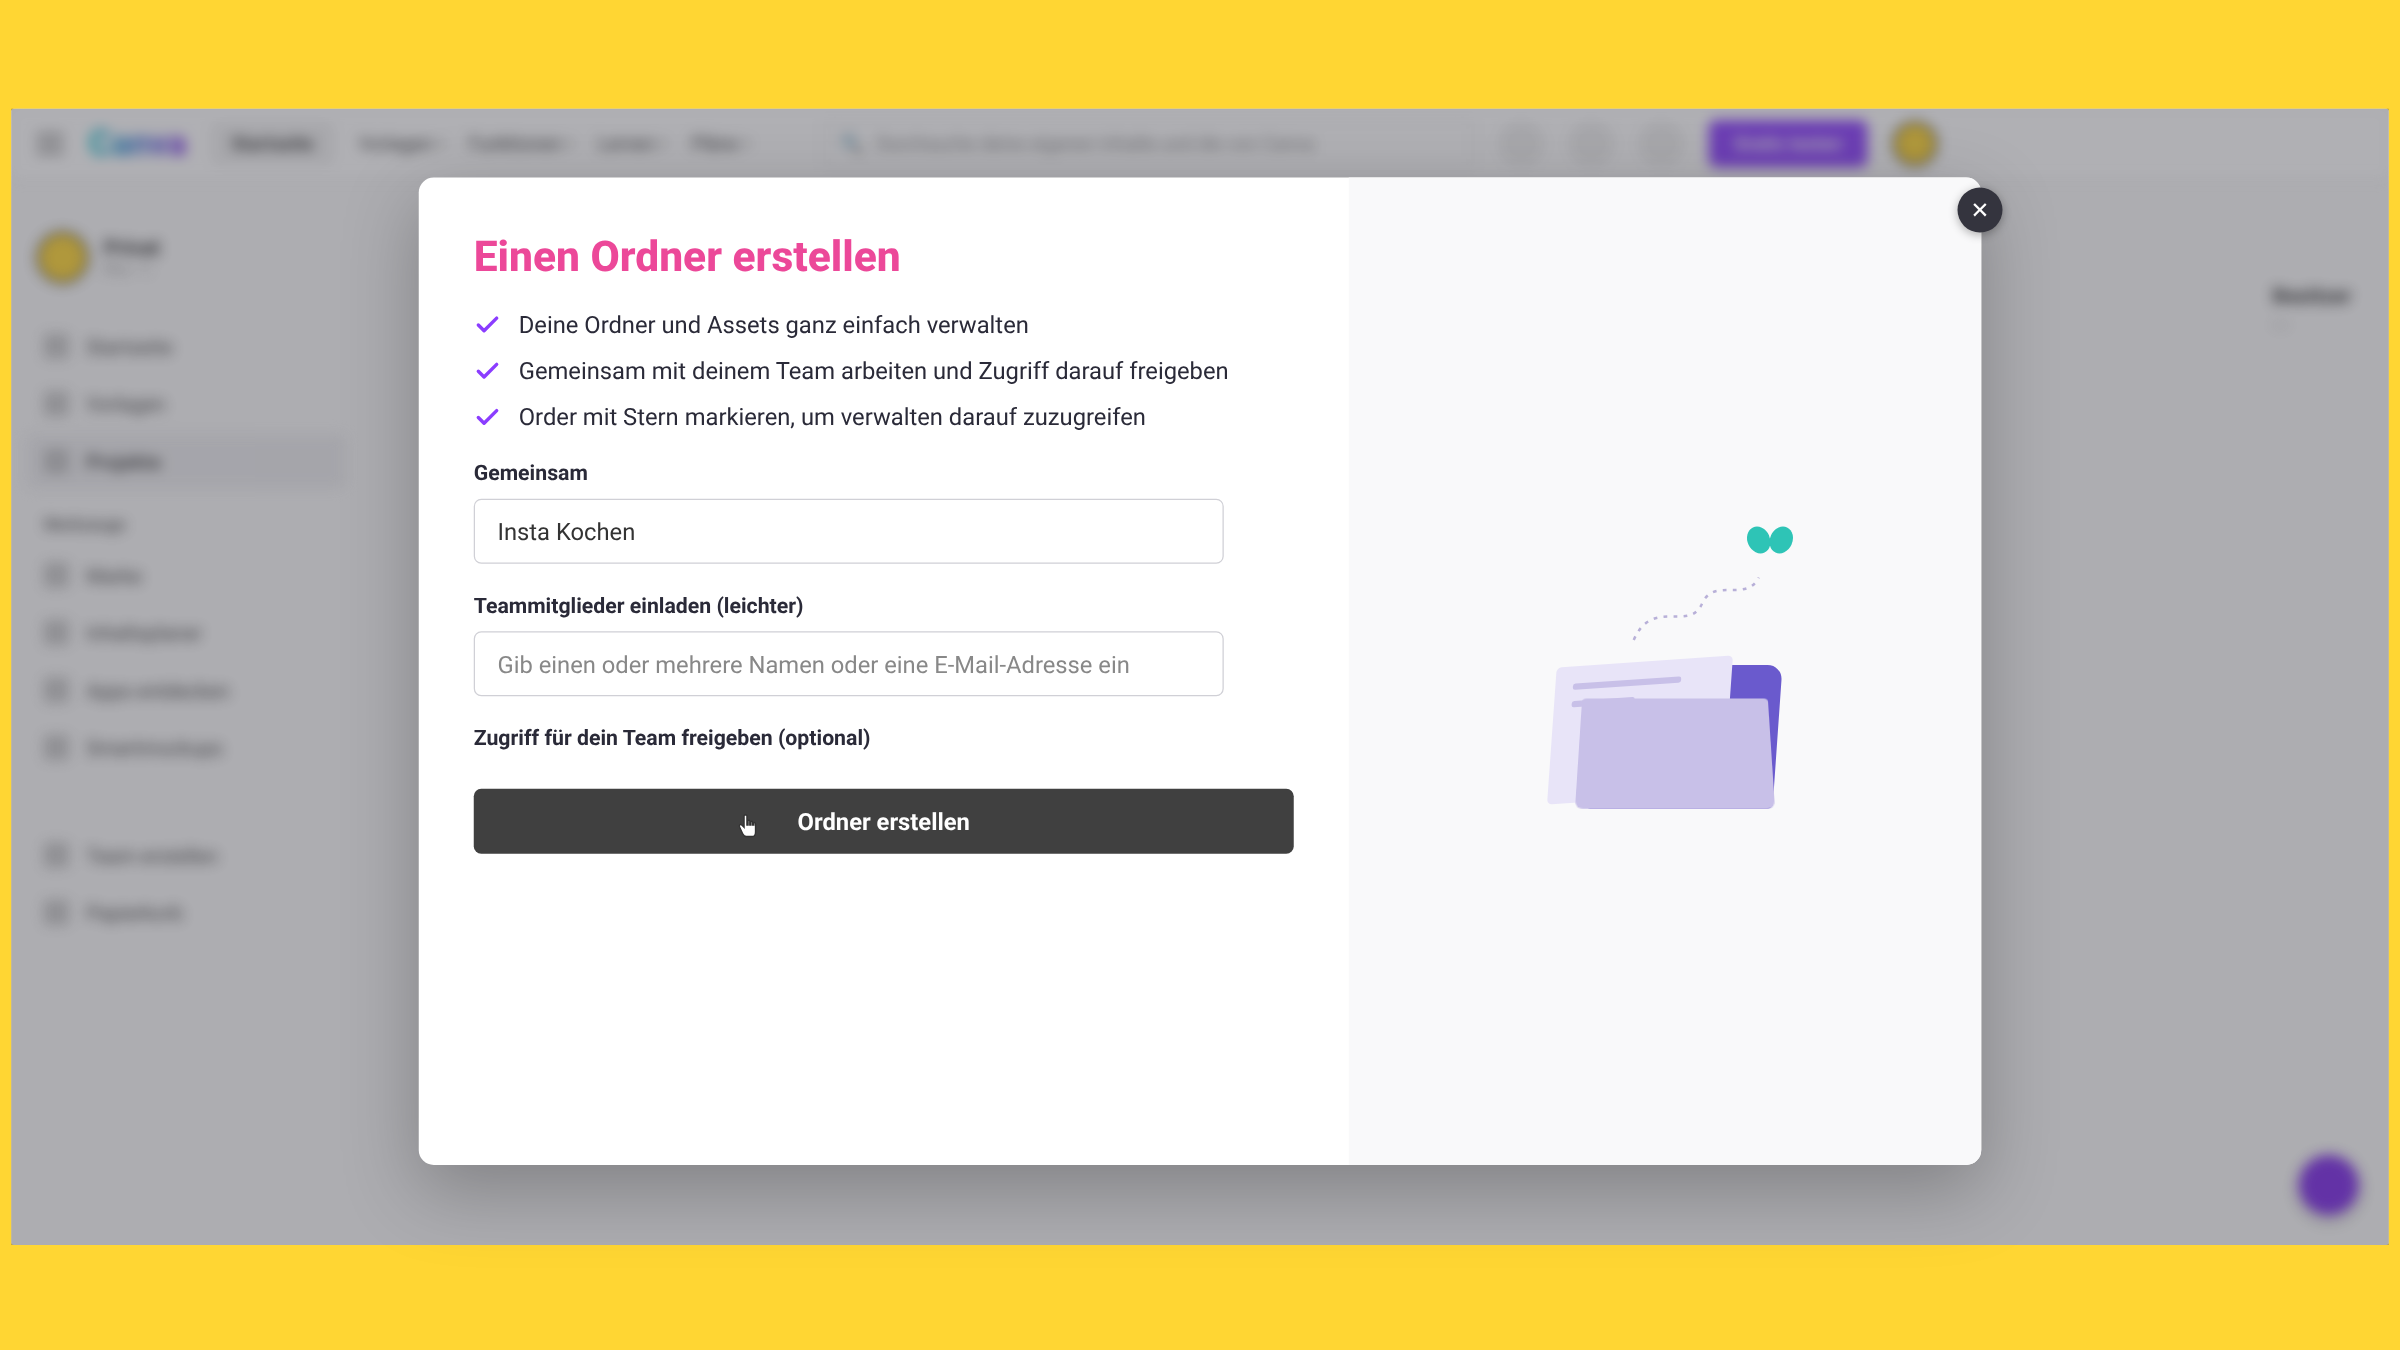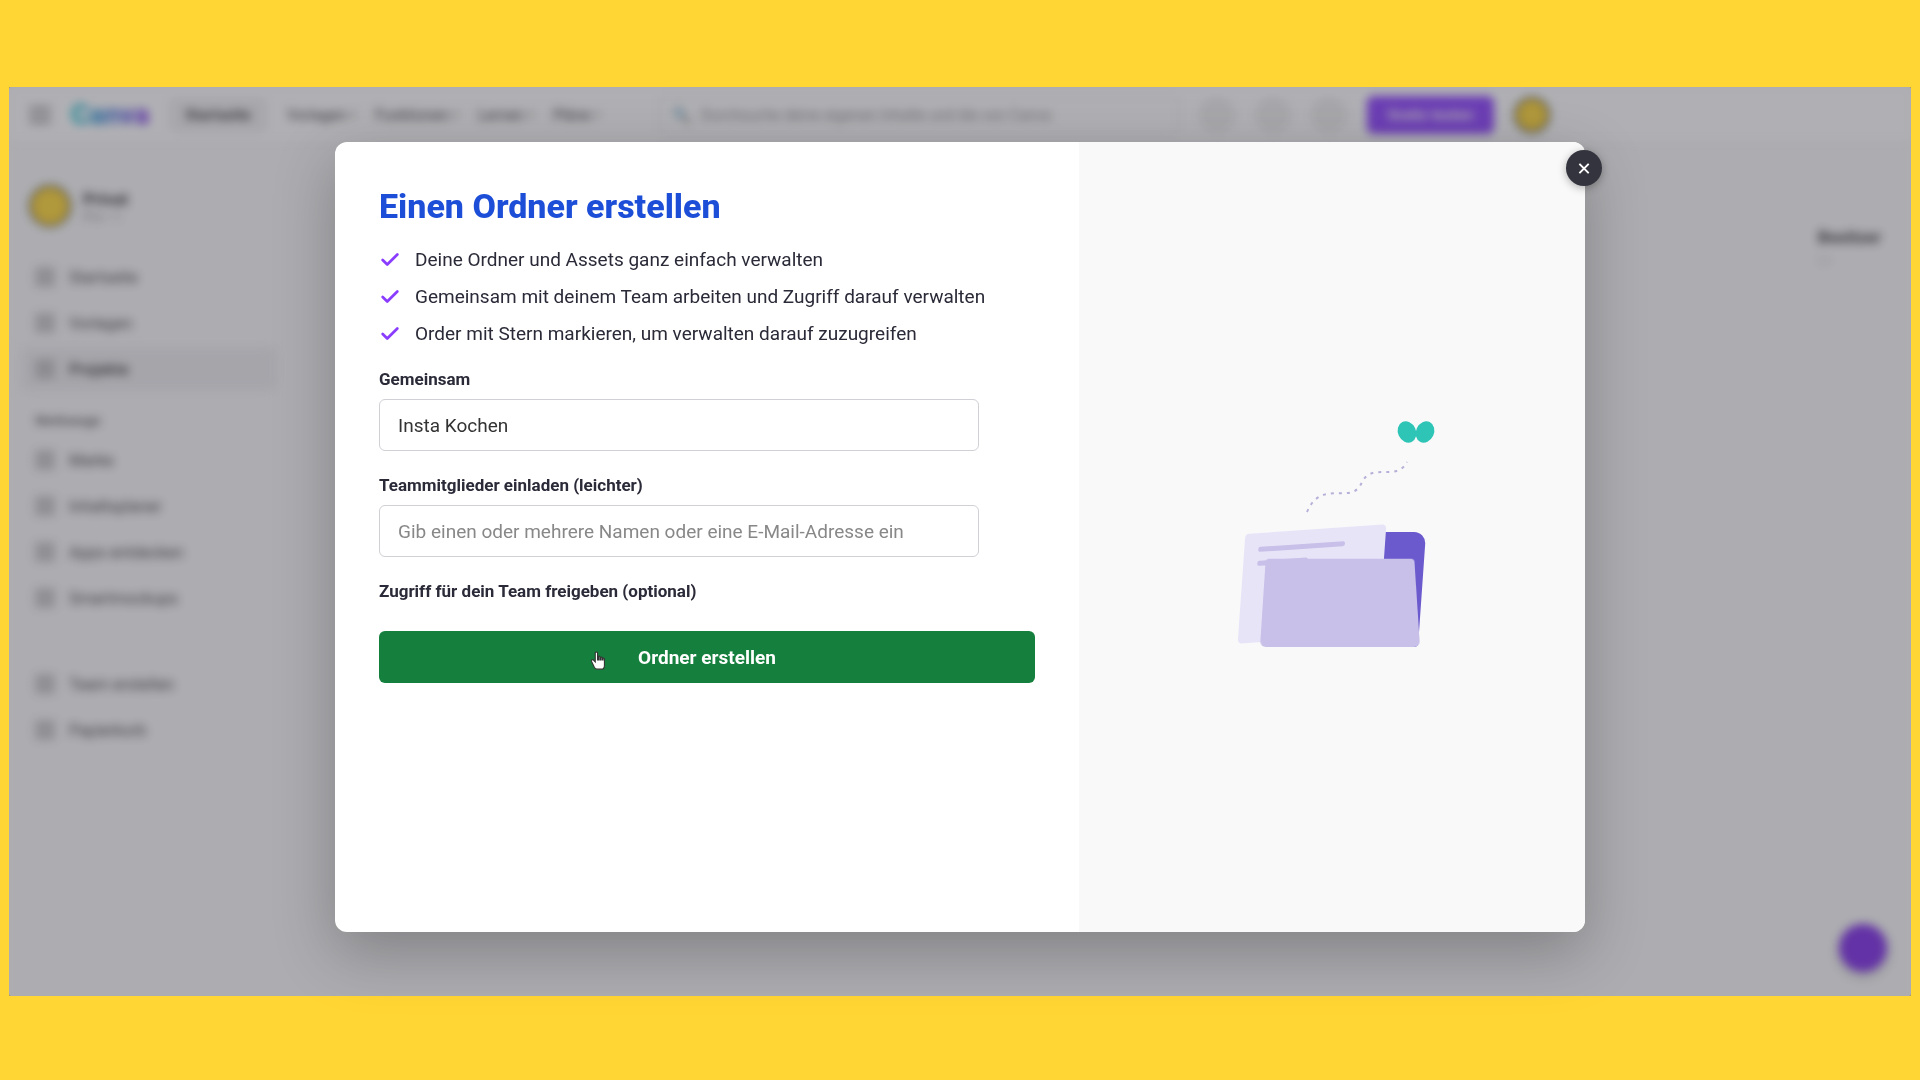--- a/index.html
+++ b/index.html
@@ -236,21 +236,21 @@
       border-top-right-radius: 12px;
       border-bottom-right-radius: 12px;
       display: flex;
       align-items: center;
       justify-content: center;
       position: relative;
     }
     .modal-title {
       font-size: 34px;
       font-weight: 800;
-      color: #1d4ed8;
+      color: #ec4899;
       margin-bottom: 22px;
     }
     .benefit-row {
       display: flex;
       align-items: center;
       gap: 14px;
       margin-bottom: 14px;
     }
     .check-icon {
       width: 22px;
@@ -281,21 +281,21 @@
       font-size: 19px;
       color: #333;
       outline: none;
     }
     .text-input::placeholder {
       color: #888;
     }
     .primary-btn {
       width: 656px;
       height: 52px;
-      background: #15803d;
+      background: #404040;
       color: #fff;
       border: none;
       border-radius: 6px;
       font-size: 19px;
       font-weight: 700;
       margin-top: 30px;
       cursor: pointer;
       display: flex;
       align-items: center;
       justify-content: center;
@@ -517,21 +517,21 @@
             </svg>
         </div>
         <div class="benefit-text">Deine Ordner und Assets ganz einfach verwalten</div>
       </div>
       <div class="benefit-row">
         <div class="check-icon">
           <svg viewBox="0 0 24 24" fill="none" stroke="#8b3dff" stroke-width="3" stroke-linecap="round" stroke-linejoin="round">
               <polyline points="4 12 9 17 20 6"></polyline>
             </svg>
         </div>
-        <div class="benefit-text">Gemeinsam mit deinem Team arbeiten und Zugriff darauf verwalten</div>
+        <div class="benefit-text">Gemeinsam mit deinem Team arbeiten und Zugriff darauf freigeben</div>
       </div>
       <div class="benefit-row">
         <div class="check-icon">
           <svg viewBox="0 0 24 24" fill="none" stroke="#8b3dff" stroke-width="3" stroke-linecap="round" stroke-linejoin="round">
               <polyline points="4 12 9 17 20 6"></polyline>
             </svg>
         </div>
         <div class="benefit-text">Order mit Stern markieren, um verwalten darauf zuzugreifen</div>
       </div>
 

